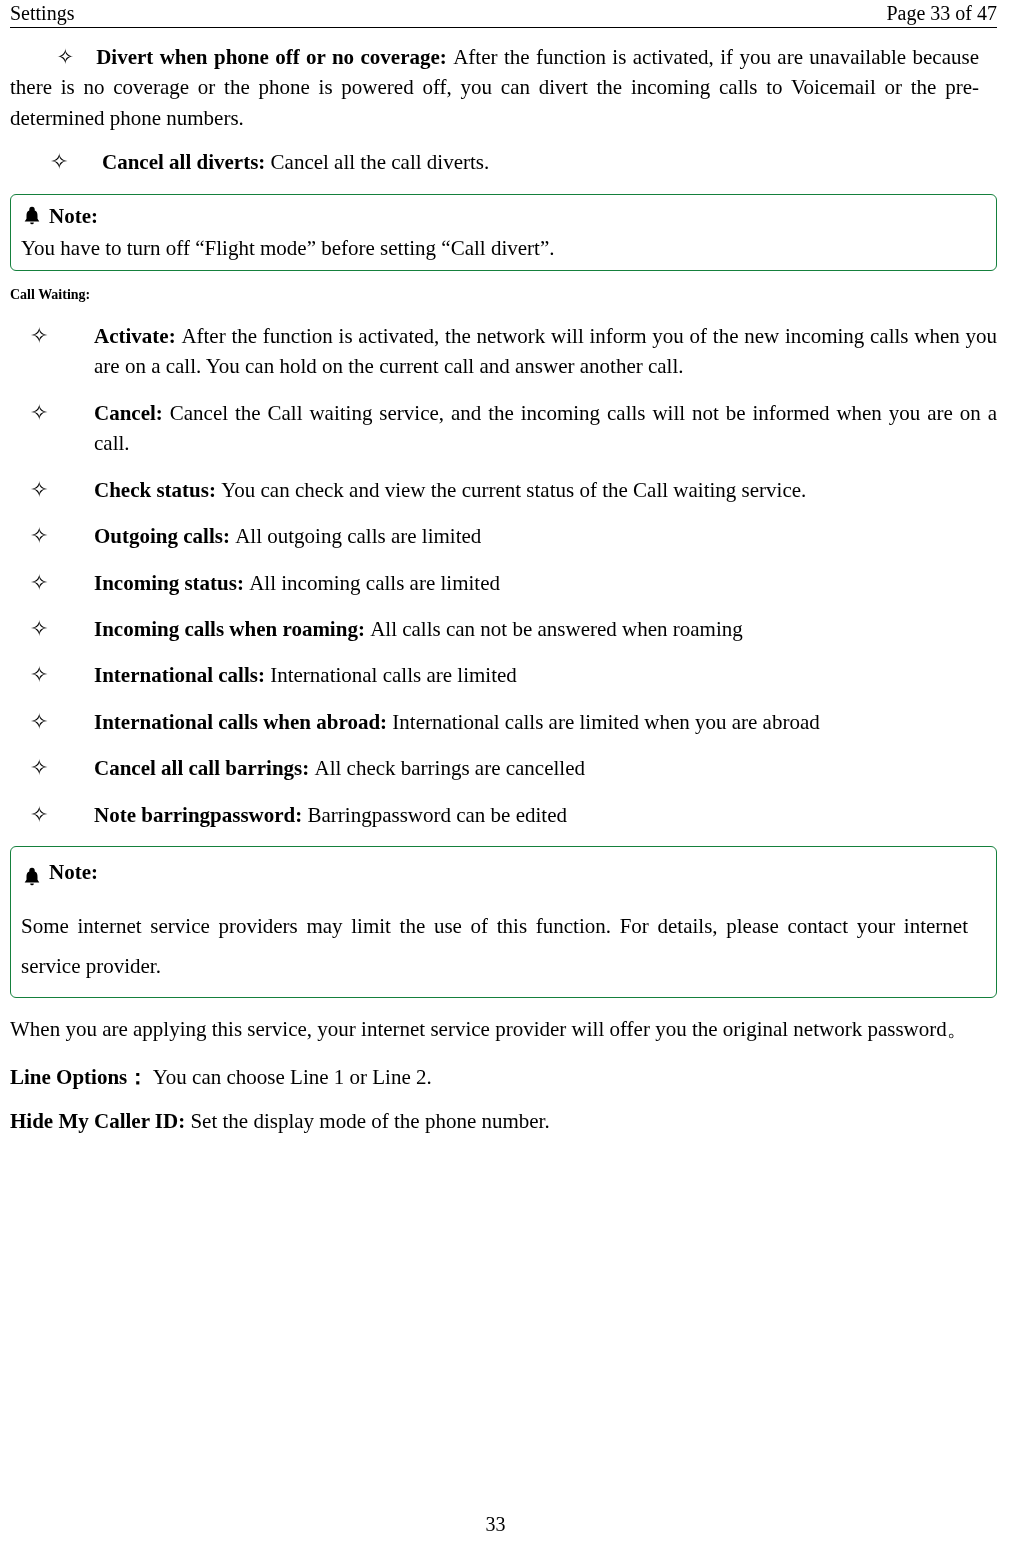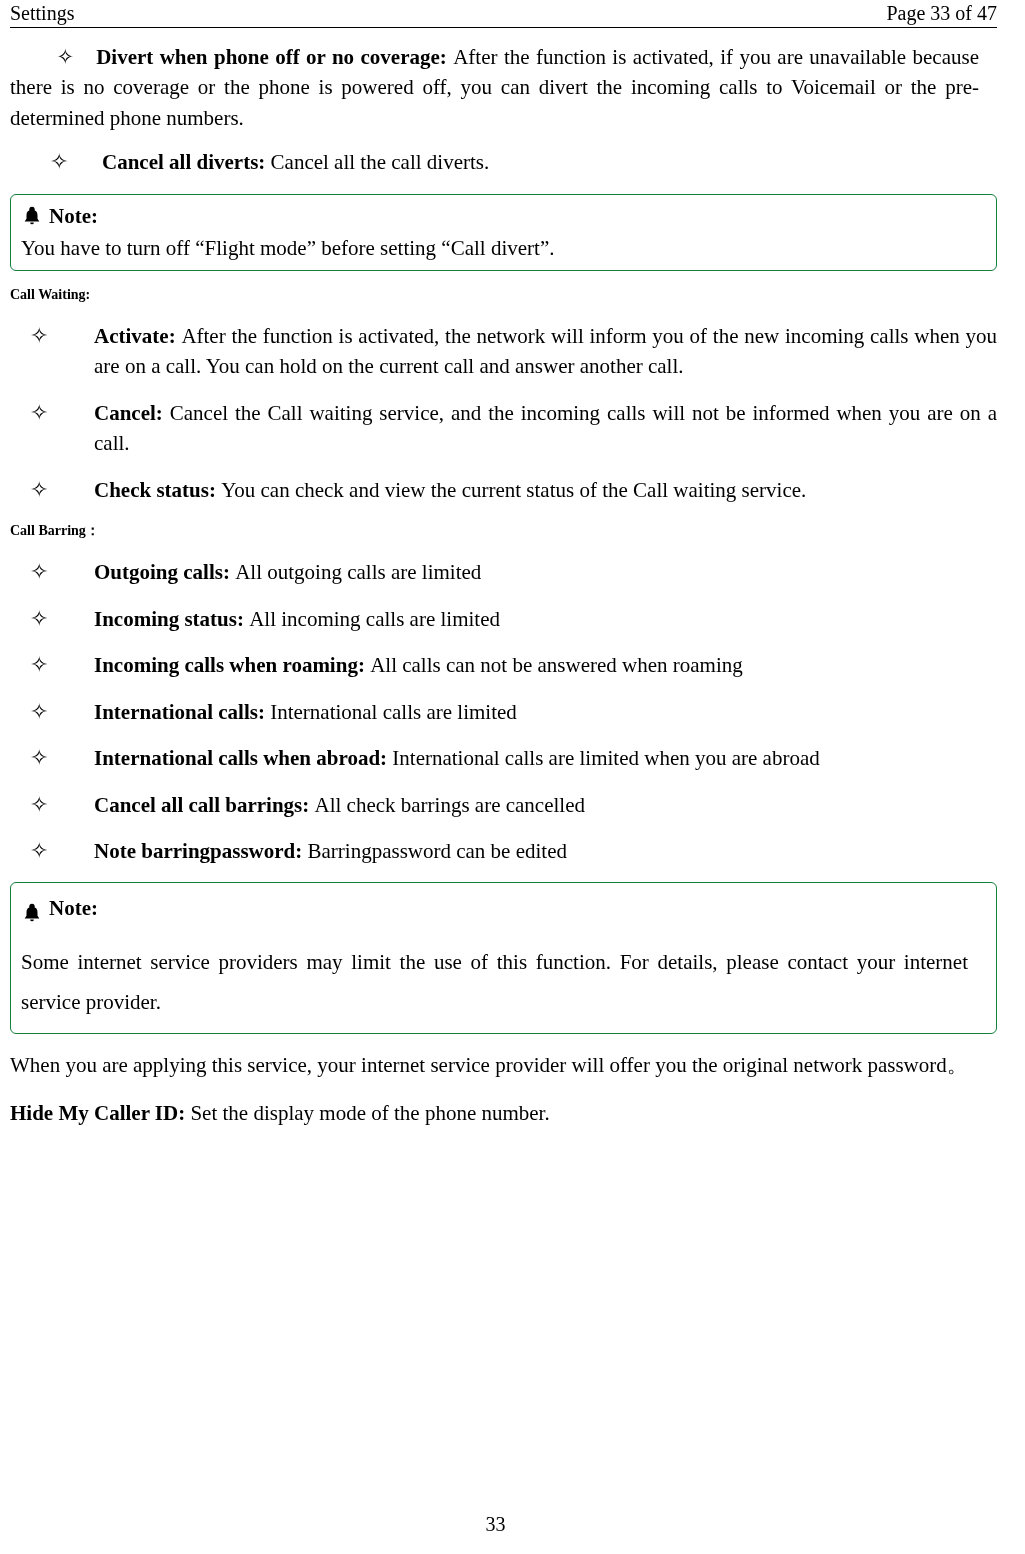--- a/index.html
+++ b/index.html
@@ -143,21 +143,20 @@
     </div>
 
     <div class="diamond-item indent1">
       <span class="bullet">✧</span>
       <div class="body">
         <span class="bold">Check status: </span>
         <span>You can check and view the current status of the Call waiting service.</span>
       </div>
     </div>
 
-    <div class="section-heading">Call Barring：</div>
 
     <div id="barring-list">
         <div class="diamond-item indent1">
           <span class="bullet">✧</span>
           <div class="body"><span class="bold">Outgoing calls: </span><span>All outgoing calls are limited</span></div>
         </div>
         <div class="diamond-item indent1">
           <span class="bullet">✧</span>
           <div class="body"><span class="bold">Incoming status: </span><span>All incoming calls are limited</span></div>
         </div>
@@ -191,20 +190,24 @@
             <path d="M10 19 A2 2 0 0 0 14 19 Z" fill="#000"></path>
           </svg>
         </span>
         <span>Note:</span>
       </div>
       <div class="p" style="margin-bottom:4px;">Some internet service providers may limit the use of this function. For details, please contact your internet service provider.</div>
     </div>
 
     <div class="p" style="line-height:1.7;">When you are applying this service, your internet service provider will offer you the original network password。</div>
 
+    <div class="p">
+      <span class="bold">Line Options：</span>
+      <span>You can choose Line 1 or Line 2.</span>
+    </div>
 
     <div class="p">
       <span class="bold">Hide My Caller ID: </span>
       <span>Set the display mode of the phone number.</span>
     </div>
 
 
   </div>
 
   <div class="footer">

